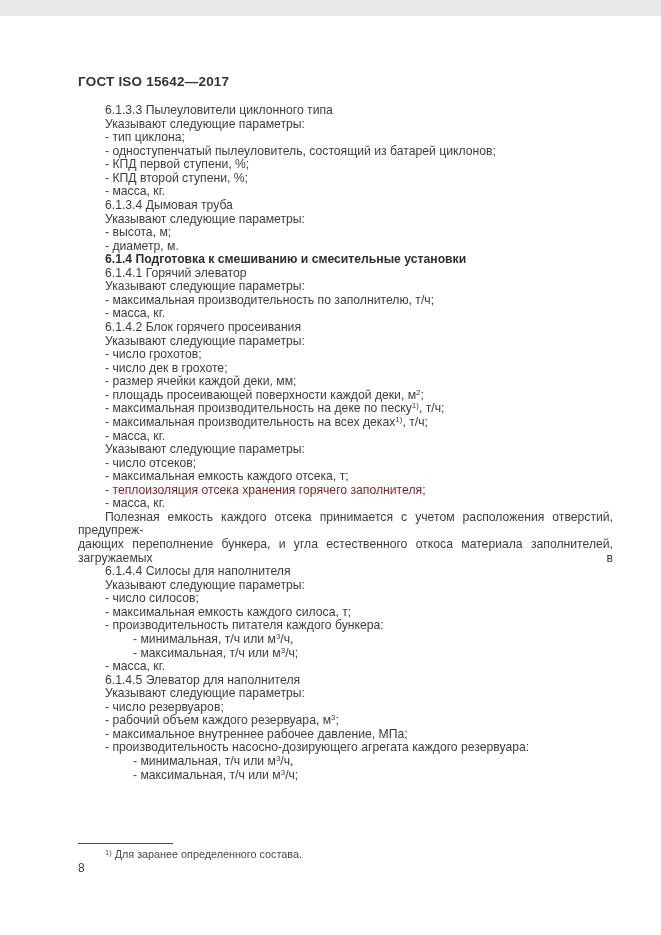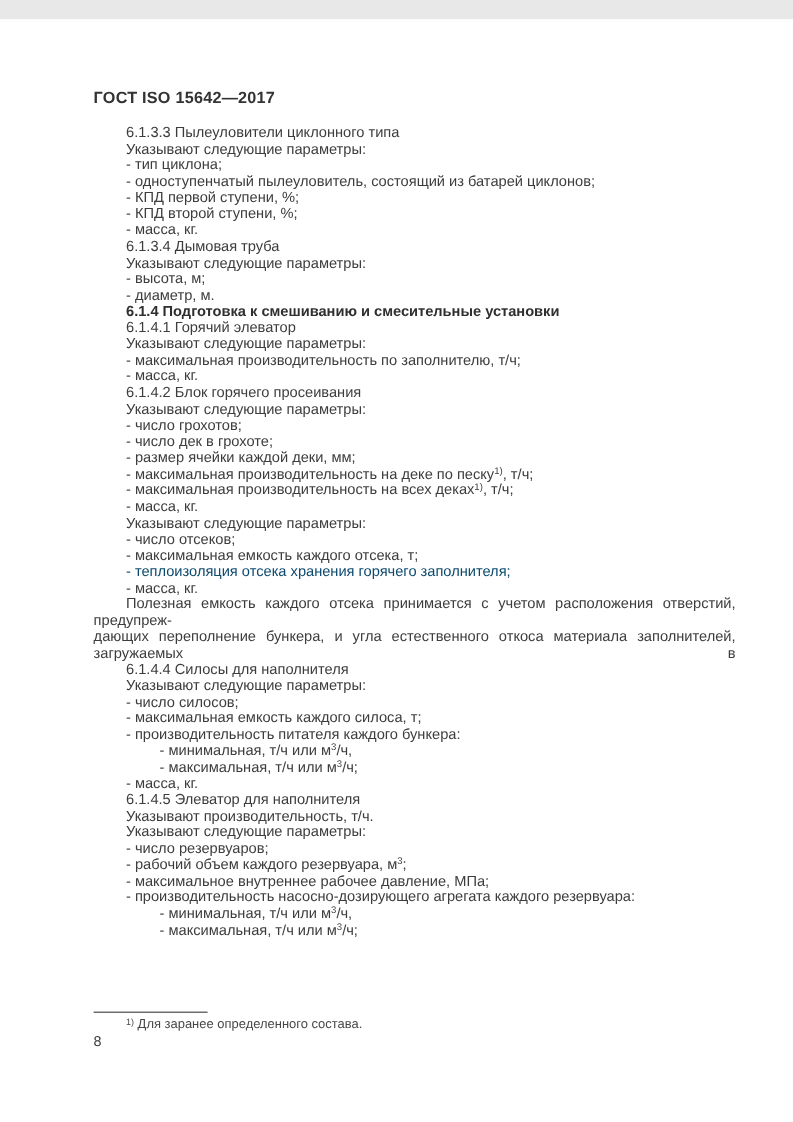--- a/index.html
+++ b/index.html
@@ -29,21 +29,21 @@
   .line.n{padding-left:27px;}
   .line.s{padding-left:55px;}
   .line.b{padding-left:27px;font-weight:bold;color:#2f2f2f;}
   .line.n0{padding-left:0;}
   .line.j,.line.j1{
     white-space:normal;
     text-align:justify;
     text-align-last:justify;
   }
   .line.j1{text-indent:27px;}
-  .line.fade{color:#0c4a6e;}
+  .line.fade{color:#7f1d1d;}
   .line sup{
     font-size:8px;line-height:0;
     position:relative;top:-4px;vertical-align:baseline;
   }
   .footnote-rule{
     position:absolute;left:78px;top:827px;
     width:95px;height:1px;background:#4a4a4a;
   }
   .footnote{
     position:absolute;left:78px;top:832px;width:535px;
@@ -81,40 +81,40 @@
       <div class="line b">6.1.4 Подготовка к смешиванию и смесительные установки</div>
       <div class="line n">6.1.4.1 Горячий элеватор</div>
       <div class="line n">Указывают следующие параметры:</div>
       <div class="line n">- максимальная производительность по заполнителю, т/ч;</div>
       <div class="line n">- масса, кг.</div>
       <div class="line n">6.1.4.2 Блок горячего просеивания</div>
       <div class="line n">Указывают следующие параметры:</div>
       <div class="line n">- число грохотов;</div>
       <div class="line n">- число дек в грохоте;</div>
       <div class="line n">- размер ячейки каждой деки, мм;</div>
+      <div class="line n">- площадь просеивающей поверхности каждой деки, м<sup>2</sup>;</div>
       <div class="line n">- максимальная производительность на деке по песку<sup>1)</sup>, т/ч;</div>
       <div class="line n">- максимальная производительность на всех деках<sup>1)</sup>, т/ч;</div>
       <div class="line n">- масса, кг.</div>
       <div class="line n">Указывают следующие параметры:</div>
       <div class="line n">- число отсеков;</div>
       <div class="line n">- максимальная емкость каждого отсека, т;</div>
       <div class="line n fade">- теплоизоляция отсека хранения горячего заполнителя;</div>
       <div class="line n">- масса, кг.</div>
       <div class="line j1">Полезная емкость каждого отсека принимается с учетом расположения отверстий, предупреж-</div>
       <div class="line j">дающих переполнение бункера, и угла естественного откоса материала заполнителей, загружаемых в</div>
       <div class="line n">6.1.4.4 Силосы для наполнителя</div>
       <div class="line n">Указывают следующие параметры:</div>
       <div class="line n">- число силосов;</div>
       <div class="line n">- максимальная емкость каждого силоса, т;</div>
       <div class="line n">- производительность питателя каждого бункера:</div>
       <div class="line s">- минимальная, т/ч или м<sup>3</sup>/ч,</div>
       <div class="line s">- максимальная, т/ч или м<sup>3</sup>/ч;</div>
       <div class="line n">- масса, кг.</div>
       <div class="line n">6.1.4.5 Элеватор для наполнителя</div>
-      <div class="line n">Указывают производительность, т/ч.</div>
       <div class="line n">Указывают следующие параметры:</div>
       <div class="line n">- число резервуаров;</div>
       <div class="line n">- рабочий объем каждого резервуара, м<sup>3</sup>;</div>
       <div class="line n">- максимальное внутреннее рабочее давление, МПа;</div>
       <div class="line n">- производительность насосно-дозирующего агрегата каждого резервуара:</div>
       <div class="line s">- минимальная, т/ч или м<sup>3</sup>/ч,</div>
       <div class="line s">- максимальная, т/ч или м<sup>3</sup>/ч;</div>
     </div>
 
   <div class="footnote-rule"></div>

